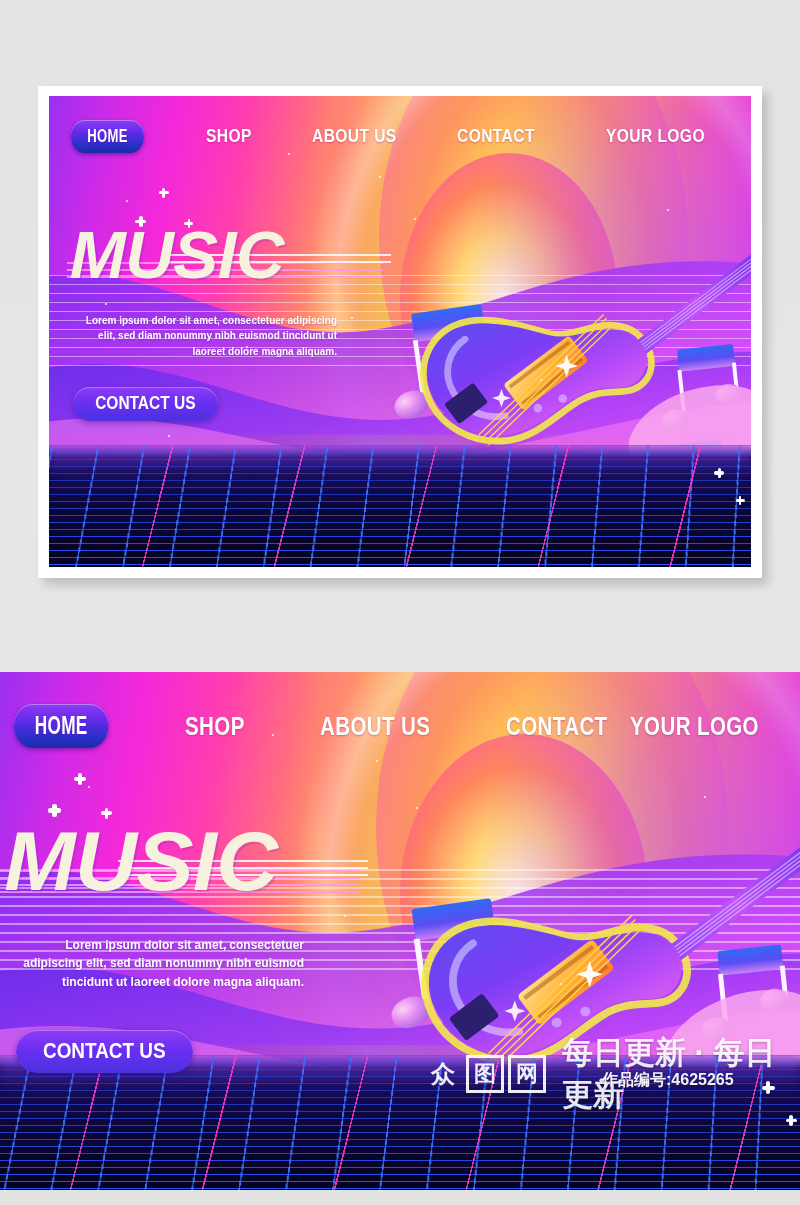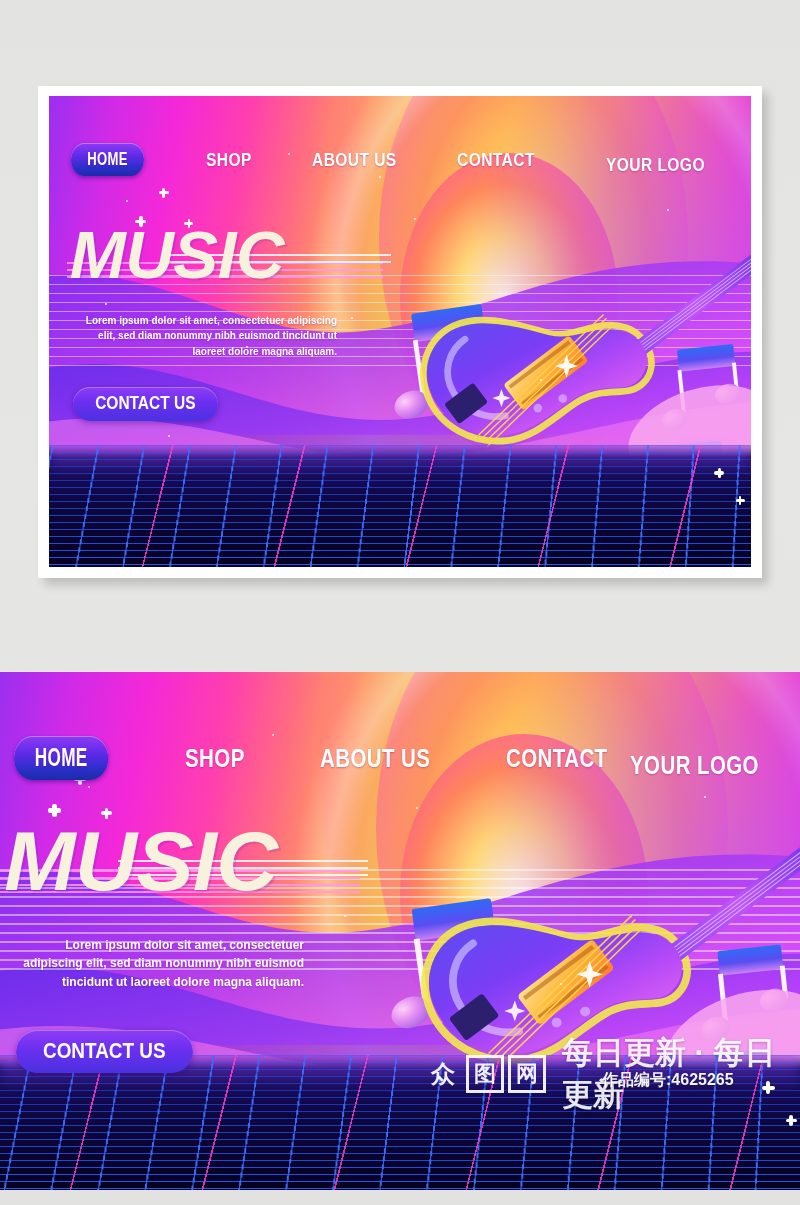--- a/index.html
+++ b/index.html
@@ -93,21 +93,21 @@
 
   
   .plus{ position:absolute; }
   .plus::before,.plus::after{ content:""; position:absolute; background:#fff;
     border-radius:2px; }
   .plus::before{ left:34%; top:0; width:32%; height:100%; }
   .plus::after{ left:0; top:34%; width:100%; height:32%; }
 
   
   .nav{ position:absolute; left:0; top:0; width:100%;
-    display:flex; align-items:flex-end; }
+    display:flex; align-items:center; }
   .nav .items{ display:flex; align-items:center; }
   .nav a, .logo{
     color:#fff; text-decoration:none; font-weight:700;
     font-family:"Liberation Sans Narrow","Liberation Sans",sans-serif;
     letter-spacing:.5px; white-space:nowrap;
     transform:scaleX(.82); transform-origin:left center;
     text-shadow:0 1px 2px rgba(120,0,120,.35);
   }
   .home-btn{
     display:inline-flex; align-items:center; justify-content:center;

